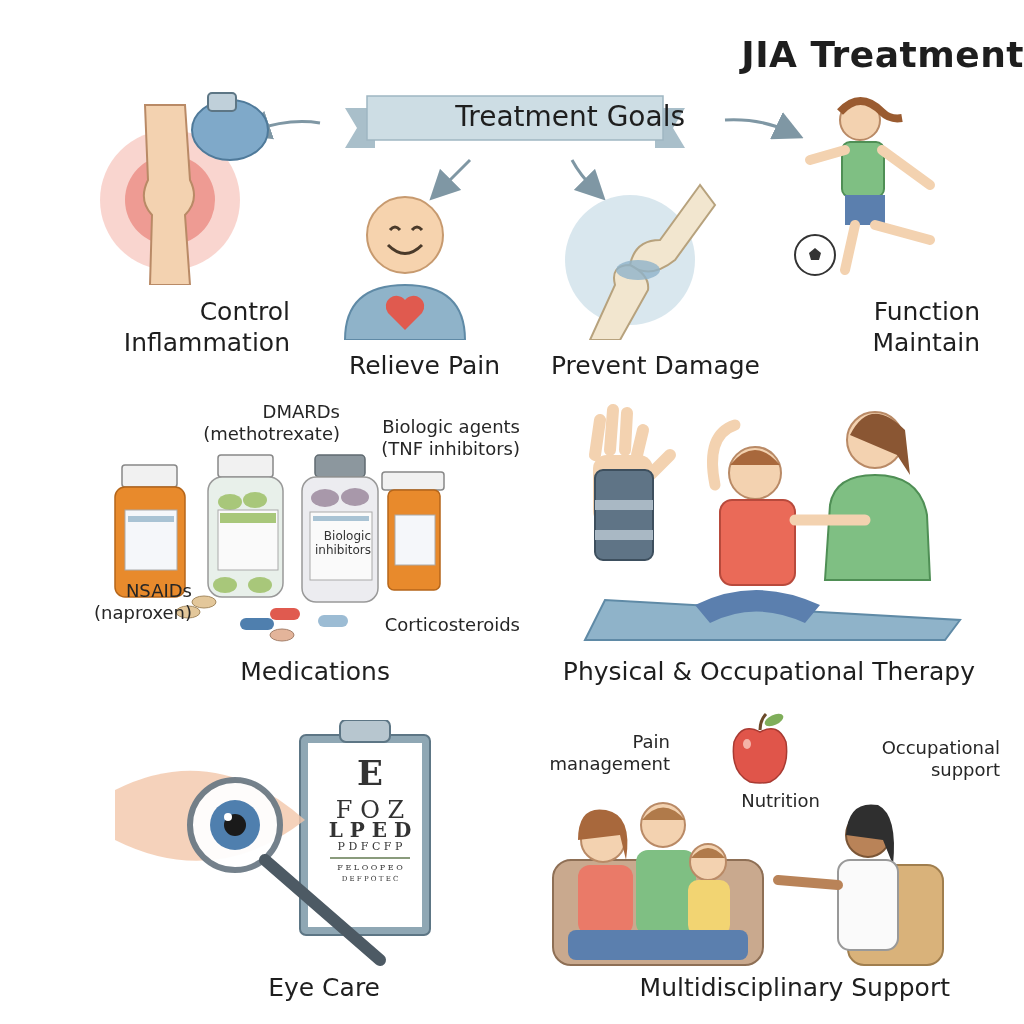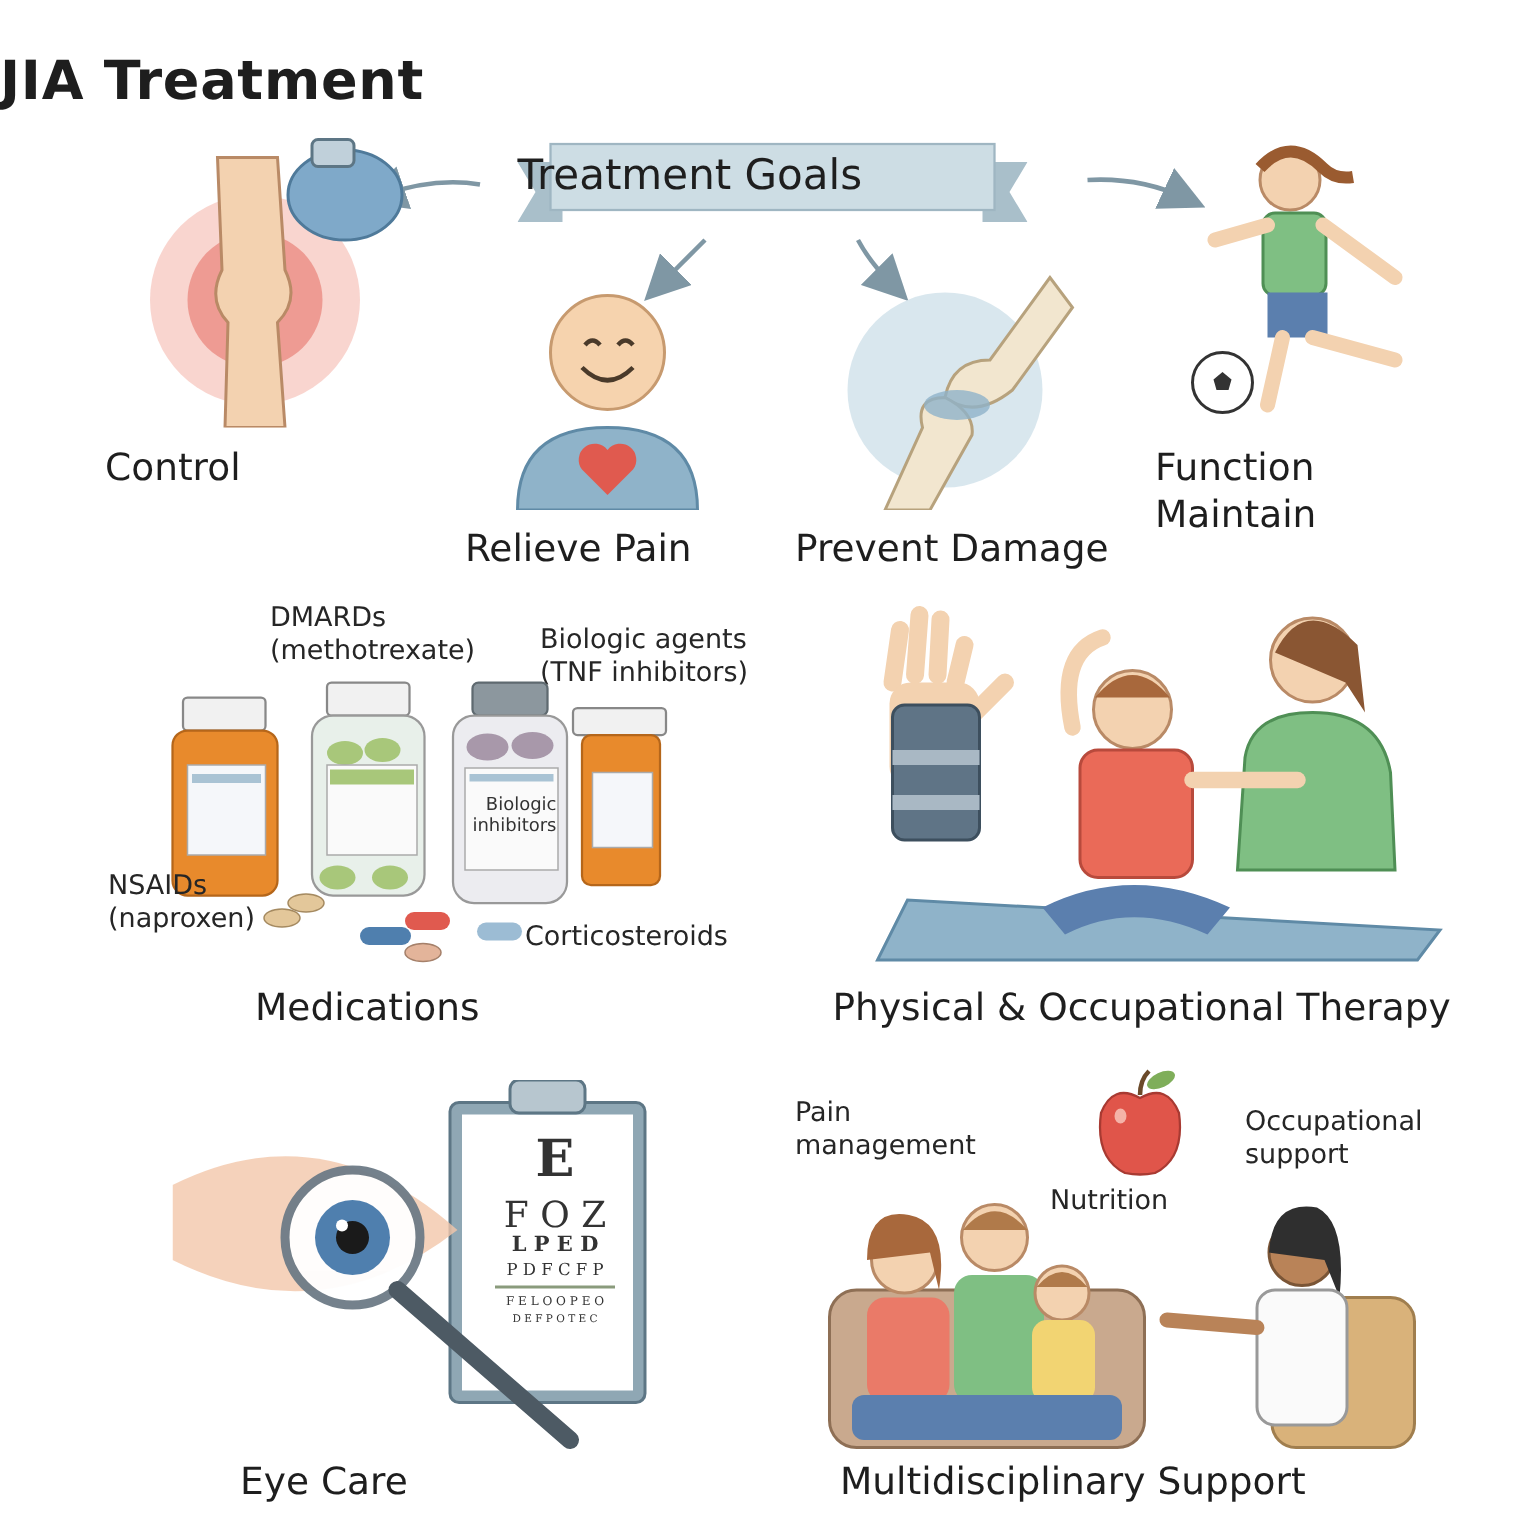--- a/index.html
+++ b/index.html
@@ -1,19 +1,19 @@
 <!DOCTYPE html>
 <html><head>
 <meta charset="utf-8">
 <style>
   * { box-sizing: border-box; margin: 0; padding: 0; }
   html, body { width: 1024px; height: 1024px; background: #ffffff; overflow: hidden; }
   body { position: relative; font-family: "DejaVu Sans", sans-serif; color: #1c1c1c; }
   .abs { position: absolute; }
-  .t { position: absolute; text-align: left; color: #1e1e1e; white-space: nowrap; }
+  .t { position: absolute; text-align: right; color: #1e1e1e; white-space: nowrap; }
   .title { font-size: 36px; font-weight: bold; left: 0; width: 1024px; top: 34px; letter-spacing: 0.5px; }
   .banner { left: 345px; top: 90px; width: 340px; height: 60px; }
   .banner-text { font-size: 28px; left: 345px; width: 340px; top: 100px; }
   .lbl-big { font-size: 25px; line-height: 31px; }
   .lbl-small { font-size: 18px; line-height: 22px; color: #262626; }
   .sec-title { font-size: 25px; }
 </style>
 </head>
 <body>
 
@@ -40,20 +40,21 @@
 
 <svg class="abs" style="left:90px;top:85px;width:180px;height:200px" viewBox="0 0 180 200">
   <circle cx="80" cy="115" r="70" fill="#f4b3a8" opacity="0.55"></circle>
   <circle cx="80" cy="115" r="45" fill="#e0554a" opacity="0.45"></circle>
   <path d="M55,20 L95,20 L100,95 Q110,115 95,130 L100,200 L60,200 L62,130 Q48,115 58,95 Z" fill="#f3d2b0" stroke="#b98a66" stroke-width="2"></path>
   <ellipse cx="140" cy="45" rx="38" ry="30" fill="#7fa9c9" stroke="#4f7a9a" stroke-width="2"></ellipse>
   <rect x="118" y="8" width="28" height="18" rx="4" fill="#c0d0da" stroke="#5d7685" stroke-width="2"></rect>
 </svg>
 <div class="t lbl-big" style="left:70px;width:220px;top:296px">
   <div>Control</div>
+  <div>Inflammation</div>
 </div>
 
 <svg class="abs" style="left:340px;top:190px;width:130px;height:150px" viewBox="0 0 130 150">
   <path d="M5,150 Q5,95 65,95 Q125,95 125,150 Z" fill="#8fb3c9" stroke="#5f8aa6" stroke-width="2"></path>
   <circle cx="65" cy="45" r="38" fill="#f6d3ae" stroke="#c79a6f" stroke-width="2"></circle>
   <path d="M50,40 q5,-6 10,0 M72,40 q5,-6 10,0" stroke="#4a3a2a" stroke-width="3" fill="none"></path>
   <path d="M48,55 Q65,72 82,55" stroke="#4a3a2a" stroke-width="3" fill="none"></path>
   <path d="M65,140 L48,123 A10,10 0 0 1 65,110 A10,10 0 0 1 82,123 Z" fill="#e05a4f"></path>
 </svg>
 <div class="t lbl-big" style="left:310px;width:190px;top:350px">Relieve Pain</div>
@@ -164,21 +165,21 @@
   <path d="M0,70 Q100,20 190,100 Q100,170 0,120 Z" fill="#f2c7aa" opacity="0.8"></path>
   <circle cx="120" cy="105" r="45" fill="#ffffff" stroke="#6d7b86" stroke-width="6" opacity="0.95"></circle>
   <circle cx="120" cy="105" r="25" fill="#4f7fae"></circle>
   <circle cx="120" cy="105" r="11" fill="#1a1a1a"></circle>
   <circle cx="113" cy="97" r="4" fill="#ffffff"></circle>
   <path d="M150,140 L265,240" stroke="#4d5a64" stroke-width="12" stroke-linecap="round"></path>
 </svg>
 <div class="abs" style="left:320px;top:755px;width:100px;text-align:center;font-family:'DejaVu Serif',serif;color:#333">
   <div style="font-size:34px;font-weight:bold;line-height:36px">E</div>
   <div style="font-size:24px;font-weight:normal;line-height:22px;margin-top:8px">F O Z</div>
-  <div style="font-size:14px;font-weight:bold;line-height:18px">L P E D</div>
+  <div style="font-size:20px;font-weight:bold;line-height:18px">L P E D</div>
   <div style="font-size:11px;line-height:15px">P D F C F P</div>
   <div style="height:2px;background:#8a9b7c;margin:3px 10px"></div>
   <div style="font-size:8px;line-height:12px">F E L O O P E O</div>
   <div style="font-size:7px;line-height:11px">D E F P O T E C</div>
 </div>
 <div class="t sec-title" style="left:160px;width:220px;top:973px">Eye Care</div>
 
 <div class="t lbl-small" style="left:530px;width:140px;top:731px">
   <div>Pain</div>
   <div>management</div>

